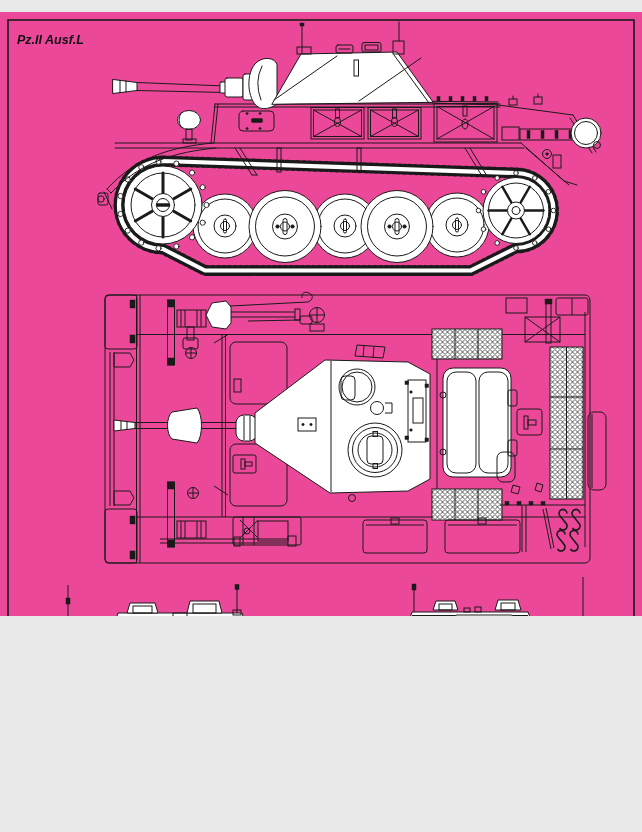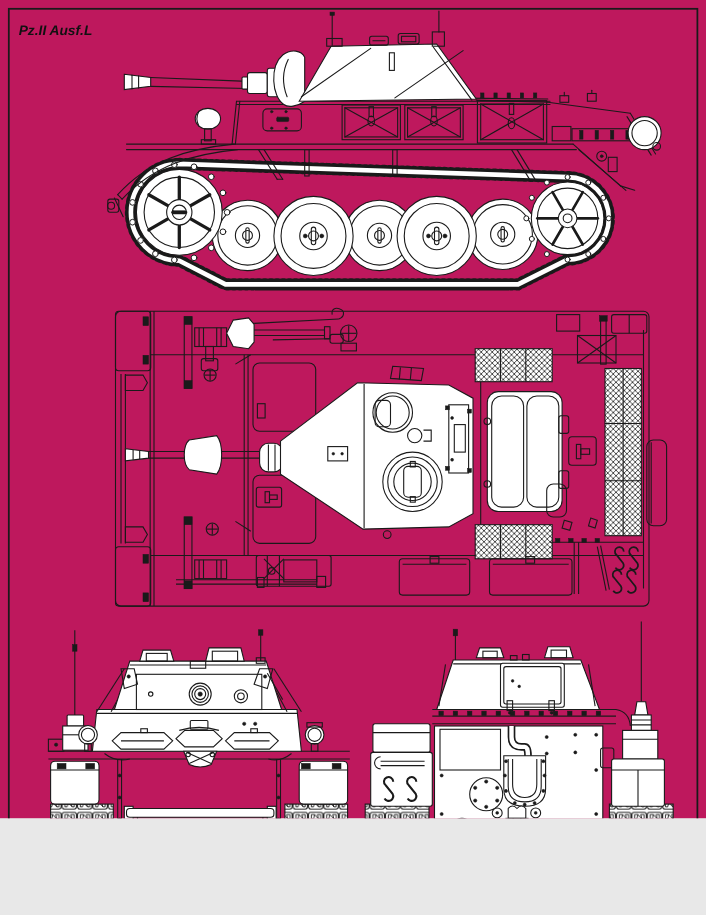--- a/index.html
+++ b/index.html
@@ -1,16 +1,16 @@
 <!DOCTYPE html>
 <html><head>
 <meta charset="utf-8">
 <style>
   html,body{margin:0;padding:0;background:#e8e8e8;font-family:"Liberation Sans",sans-serif;}
-  .sheet{position:relative;width:642px;height:744px;background:#be185d;margin:0 auto;overflow:hidden;}
+  .sheet{position:relative;width:642px;height:604px;background:#ec4899;margin:12px auto;overflow:hidden;}
   .sheet svg{position:absolute;left:0;top:0;}
   .title-text{font-family:"Liberation Sans",sans-serif;font-weight:bold;font-style:italic;font-size:12.5px;fill:#111;}
   .ln{stroke:#1a1a1a;fill:none;stroke-width:1;}
   .lnw{stroke:#1a1a1a;fill:#ffffff;stroke-width:1;}
   .lnd{stroke:#1a1a1a;fill:#1a1a1a;stroke-width:.5;}
 </style>
 </head>
 <body>
 
 <div class="sheet">

